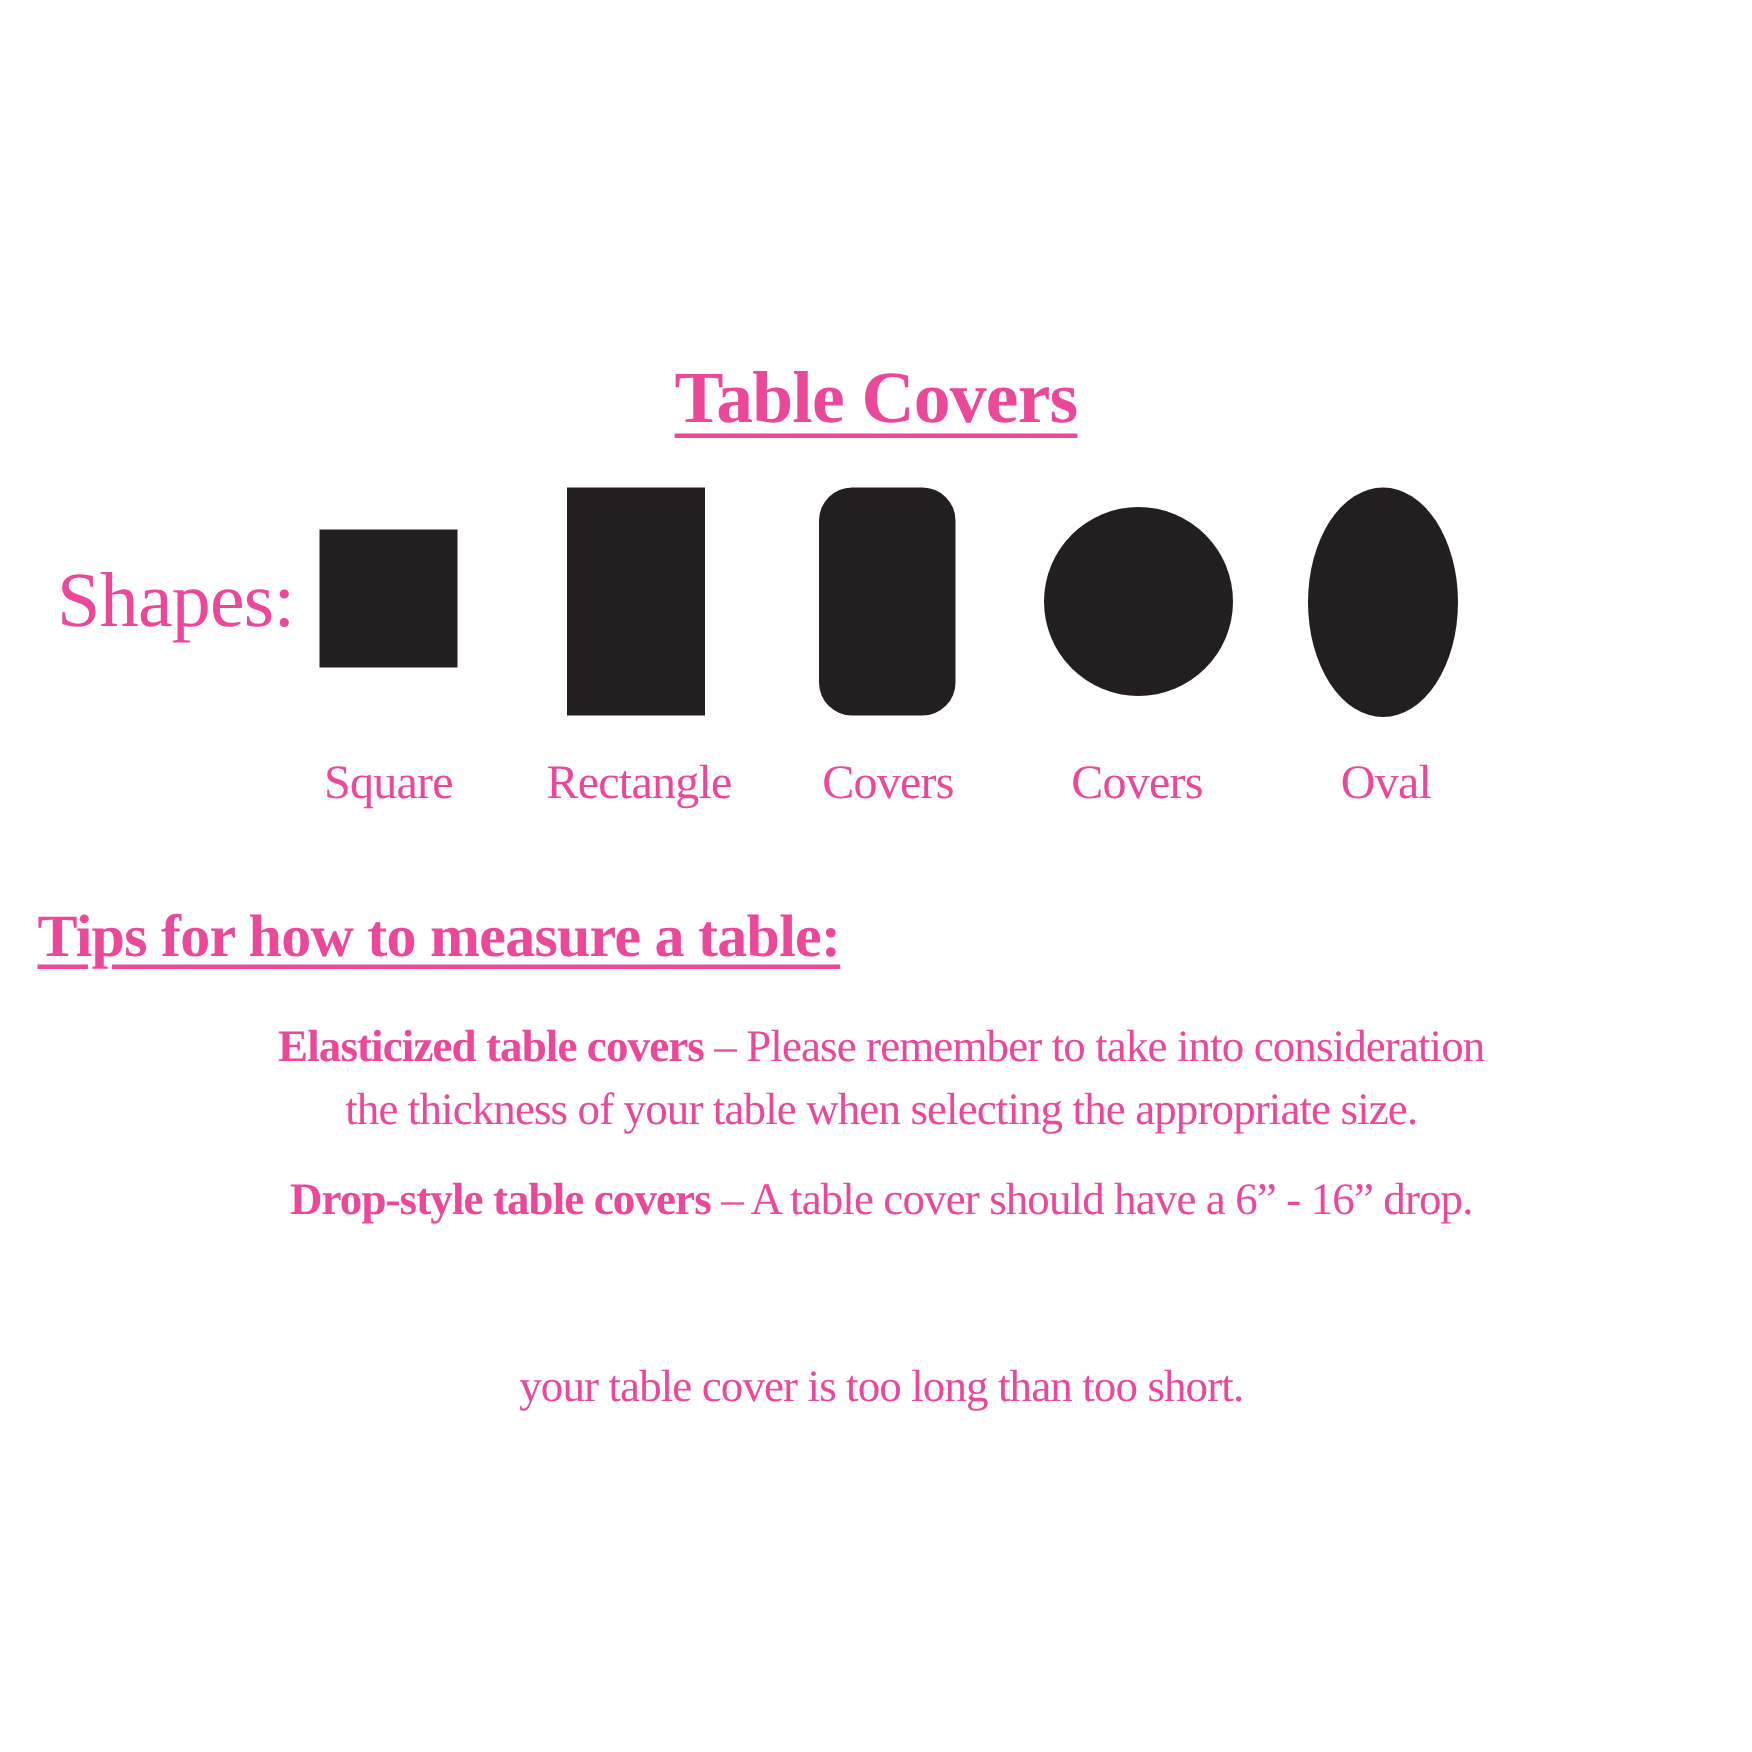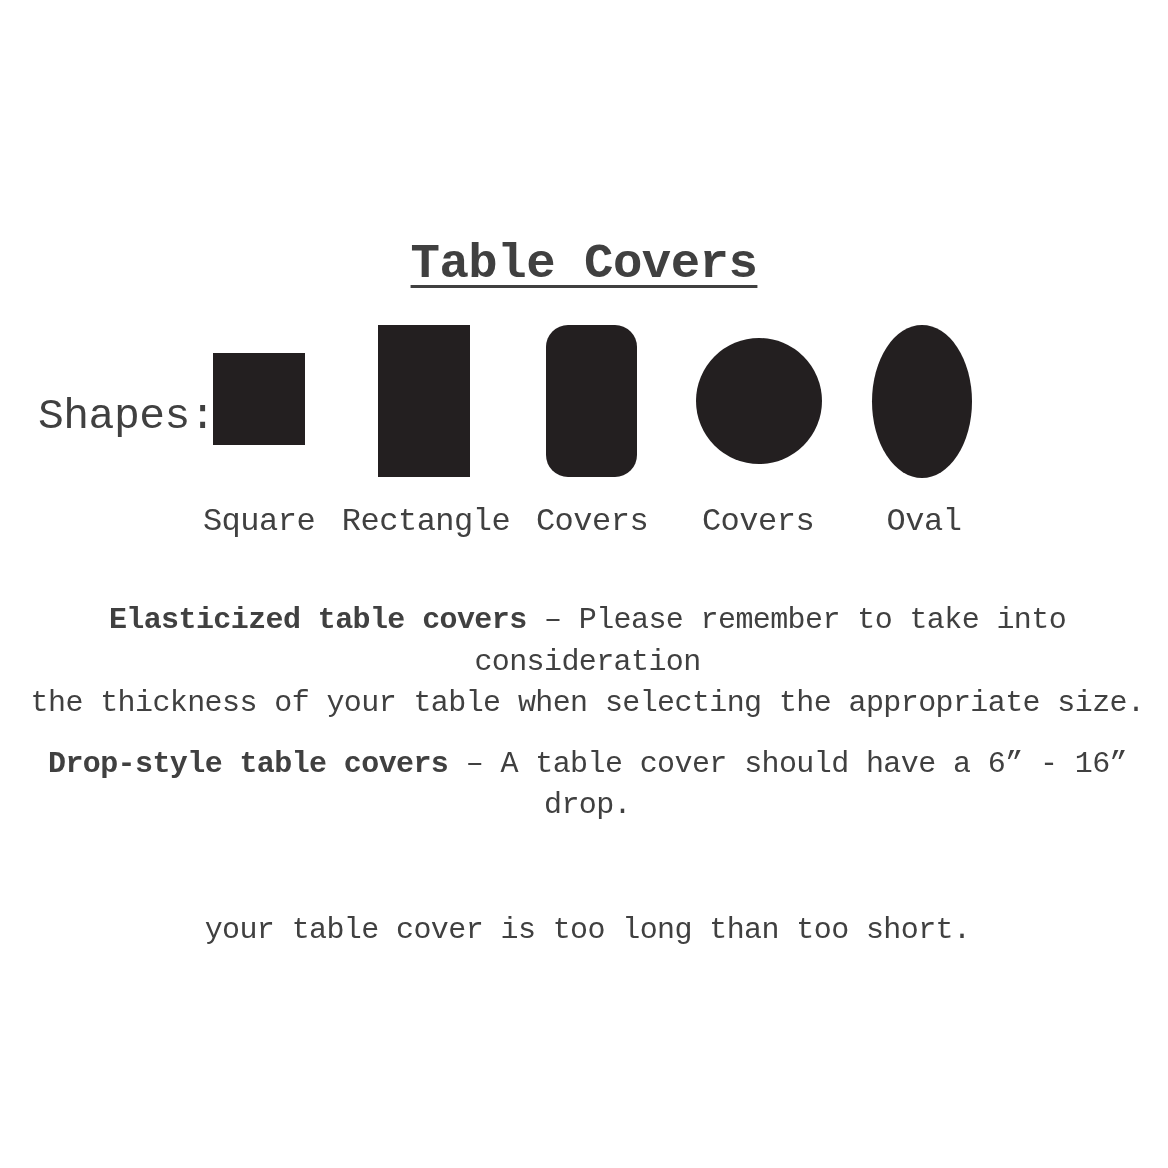--- a/index.html
+++ b/index.html
@@ -6,22 +6,22 @@
     margin: 0;
     padding: 0;
     background: #ffffff;
   }
   .page {
     position: relative;
     width: 1168px;
     height: 1048px;
     background: #ffffff;
     overflow: hidden;
-    font-family: Liberation Mono, monospace;
-    color: #404040;
+    font-family: Liberation Serif, serif;
+    color: #ec4899;
   }
 
   
   .title {
     position: absolute;
     top: 203px;
     left: 0;
     width: 100%;
     text-align: center;
     font-size: 49px;
@@ -30,23 +30,22 @@
     text-decoration: underline;
     text-decoration-thickness: 3px;
     text-underline-offset: 8px;
   }
 
   
   .shapes-label {
     position: absolute;
     left: 38px;
     top: 371px;
-    font-size: 43px;
+    font-size: 52px;
     letter-spacing: -0.5px;
-    margin-top: 21px;
   }
   .shape {
     position: absolute;
     background: #231f20;
   }
   .shape-square    { left: 213px; top: 353px; width:  92px; height:  92px; }
   .shape-rectangle { left: 378px; top: 325px; width:  92px; height: 152px; }
   .shape-oblong    { left: 546px; top: 325px; width:  91px; height: 152px; border-radius: 22px; }
   .shape-circle    { left: 696px; top: 338px; width: 126px; height: 126px; border-radius: 50%; }
   .shape-oval      { left: 872px; top: 325px; width: 100px; height: 153px; border-radius: 50%; }
@@ -109,20 +108,21 @@
     <div class="shape shape-oval"></div>
 
     <span class="shape-label label-square">Square</span>
     <span class="shape-label label-rectangle">Rectangle</span>
     <span class="shape-label label-oblong">Covers</span>
     <span class="shape-label label-circle">Covers</span>
     <span class="shape-label label-oval">Oval</span>
   </div>
 
   <div class="tips">
+    <h2 class="tips-heading">Tips for how to measure a table:</h2>
 
     <p class="para">
       <span class="lead">Elasticized table covers</span><span> – Please remember to take into consideration</span><br>
       <span>the thickness of your table when selecting the appropriate size.</span>
     </p>
 
     <p class="para">
       <span class="lead">Drop-style table covers</span><span> – A table cover should have a 6” - 16” drop.</span><br>
       <br>
       <br>

